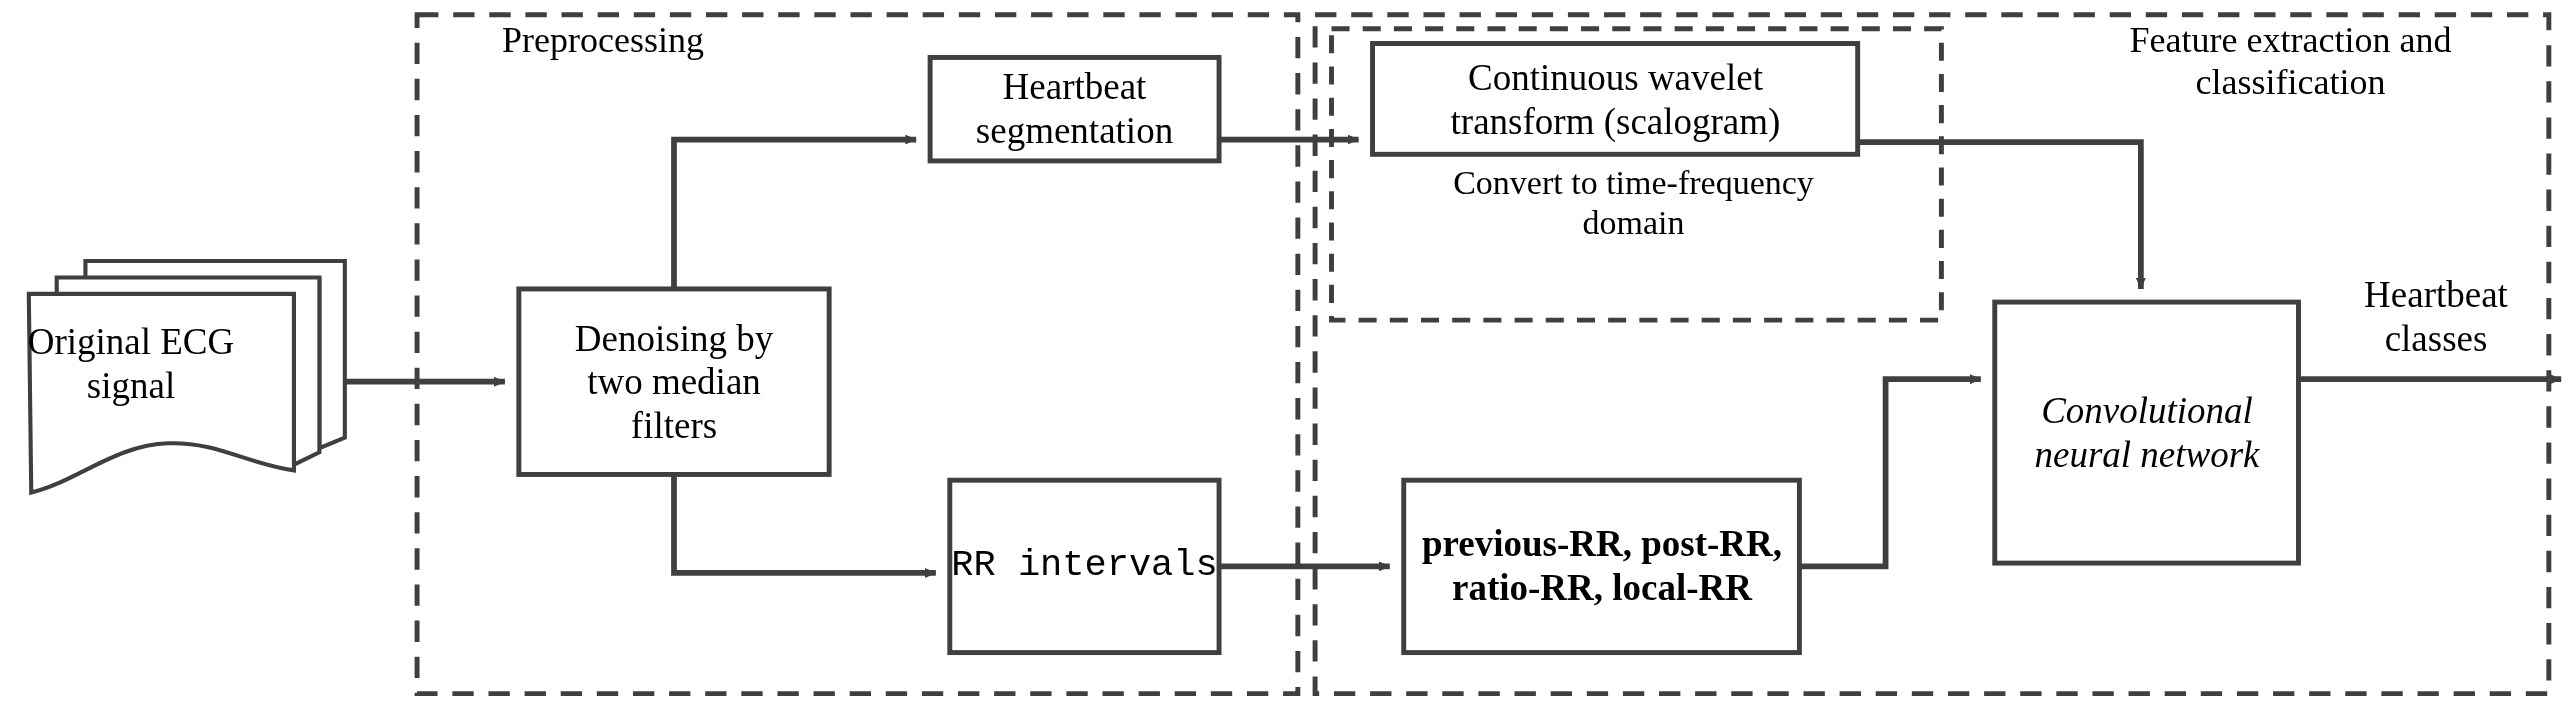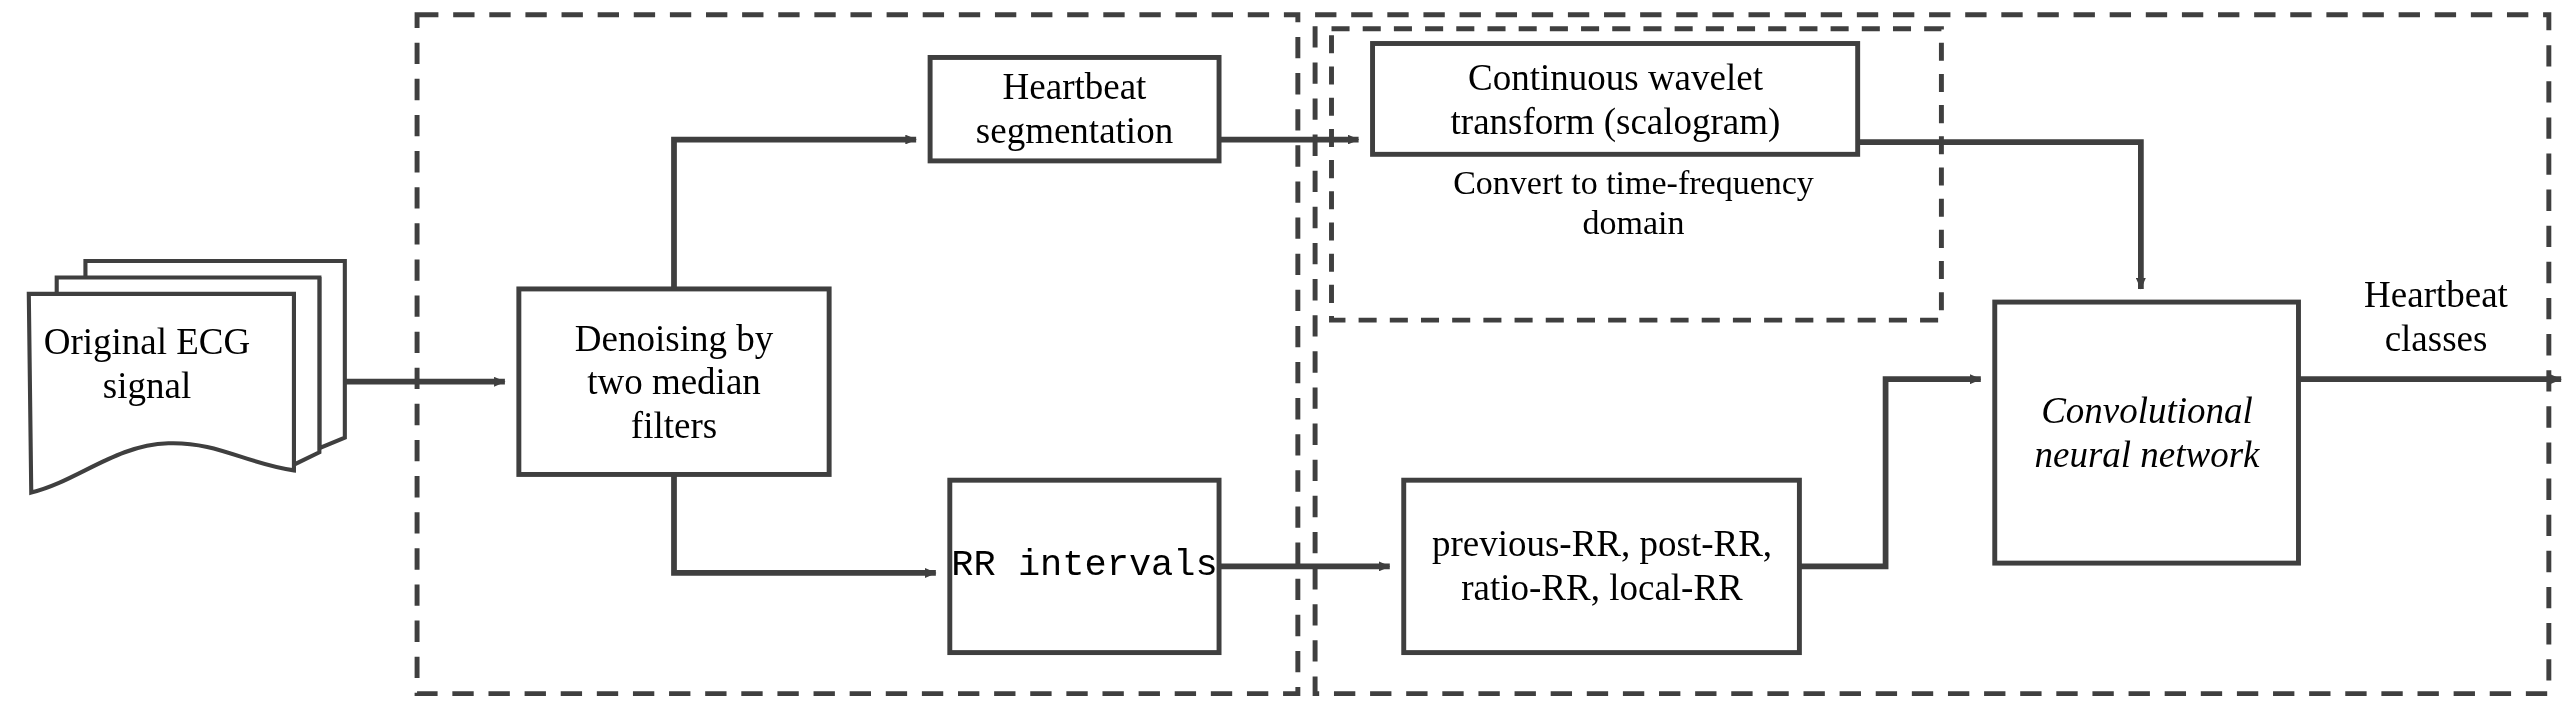--- a/index.html
+++ b/index.html
@@ -72,41 +72,44 @@
 
     <path d="M 2263 173 L 2608 173 L 2608 352" fill="none" stroke="#3f3f3f" stroke-width="7" stroke-linejoin="miter" marker-end="url(#ar)"></path>
 
     <path d="M 1485 690 L 1693 690" fill="none" stroke="#3f3f3f" stroke-width="7" marker-end="url(#ar)"></path>
 
     <path d="M 2192 690 L 2297 690 L 2297 462 L 2413 462" fill="none" stroke="#3f3f3f" stroke-width="7" stroke-linejoin="miter" marker-end="url(#ar)"></path>
 
     <path d="M 2800 462 L 3120 462" fill="none" stroke="#3f3f3f" stroke-width="7" marker-end="url(#ar)"></path>
   </svg>
 
+  <div class="lbl" style="left:502px;top:19px;width:279px;font-size:36px;text-align:left;">Preprocessing</div>
 
+  <div class="lbl" style="left:2036px;top:19px;width:509px;font-size:36px;">Feature extraction and
+classification</div>
 
   <div class="lbl" style="left:1346px;top:163px;width:575px;font-size:34px;">Convert to time-frequency
 domain</div>
 
-  <div class="lbl boxlbl" style="left:32px;top:302px;width:230px;height:123px;font-size:37px;">Original ECG
+  <div class="lbl boxlbl" style="left:16px;top:302px;width:230px;height:123px;font-size:37px;">Original ECG
 signal</div>
 
   <div class="lbl boxlbl" style="left:519px;top:289px;width:310px;height:186px;font-size:37px;">Denoising by
 two median
 filters</div>
 
   <div class="lbl boxlbl" style="left:930px;top:57px;width:289px;height:103px;font-size:37px;">Heartbeat
 segmentation</div>
 
   <div class="lbl boxlbl" style="left:950px;top:480px;width:269px;height:172px;font-size:37px;font-family:Liberation Mono, monospace;">RR intervals</div>
 
   <div class="lbl boxlbl" style="left:1373px;top:44px;width:485px;height:111px;font-size:37px;text-align:center;">Continuous wavelet
 transform (scalogram)</div>
 
-  <div class="lbl boxlbl" style="left:1404px;top:480px;width:396px;height:172px;font-size:37px;">previous-RR, post-RR,
+  <div class="lbl boxlbl" style="left:1404px;top:480px;width:396px;height:172px;font-size:37px;font-weight:bold;">previous-RR, post-RR,
 ratio-RR, local-RR</div>
 
   <div class="lbl boxlbl" style="left:1995px;top:302px;width:304px;height:261px;font-size:37px;font-style:italic;">Convolutional
 neural network</div>
 
   <div class="lbl" style="left:2313px;top:273px;width:246px;font-size:37px;">Heartbeat
 classes</div>
 
 </div>
 

